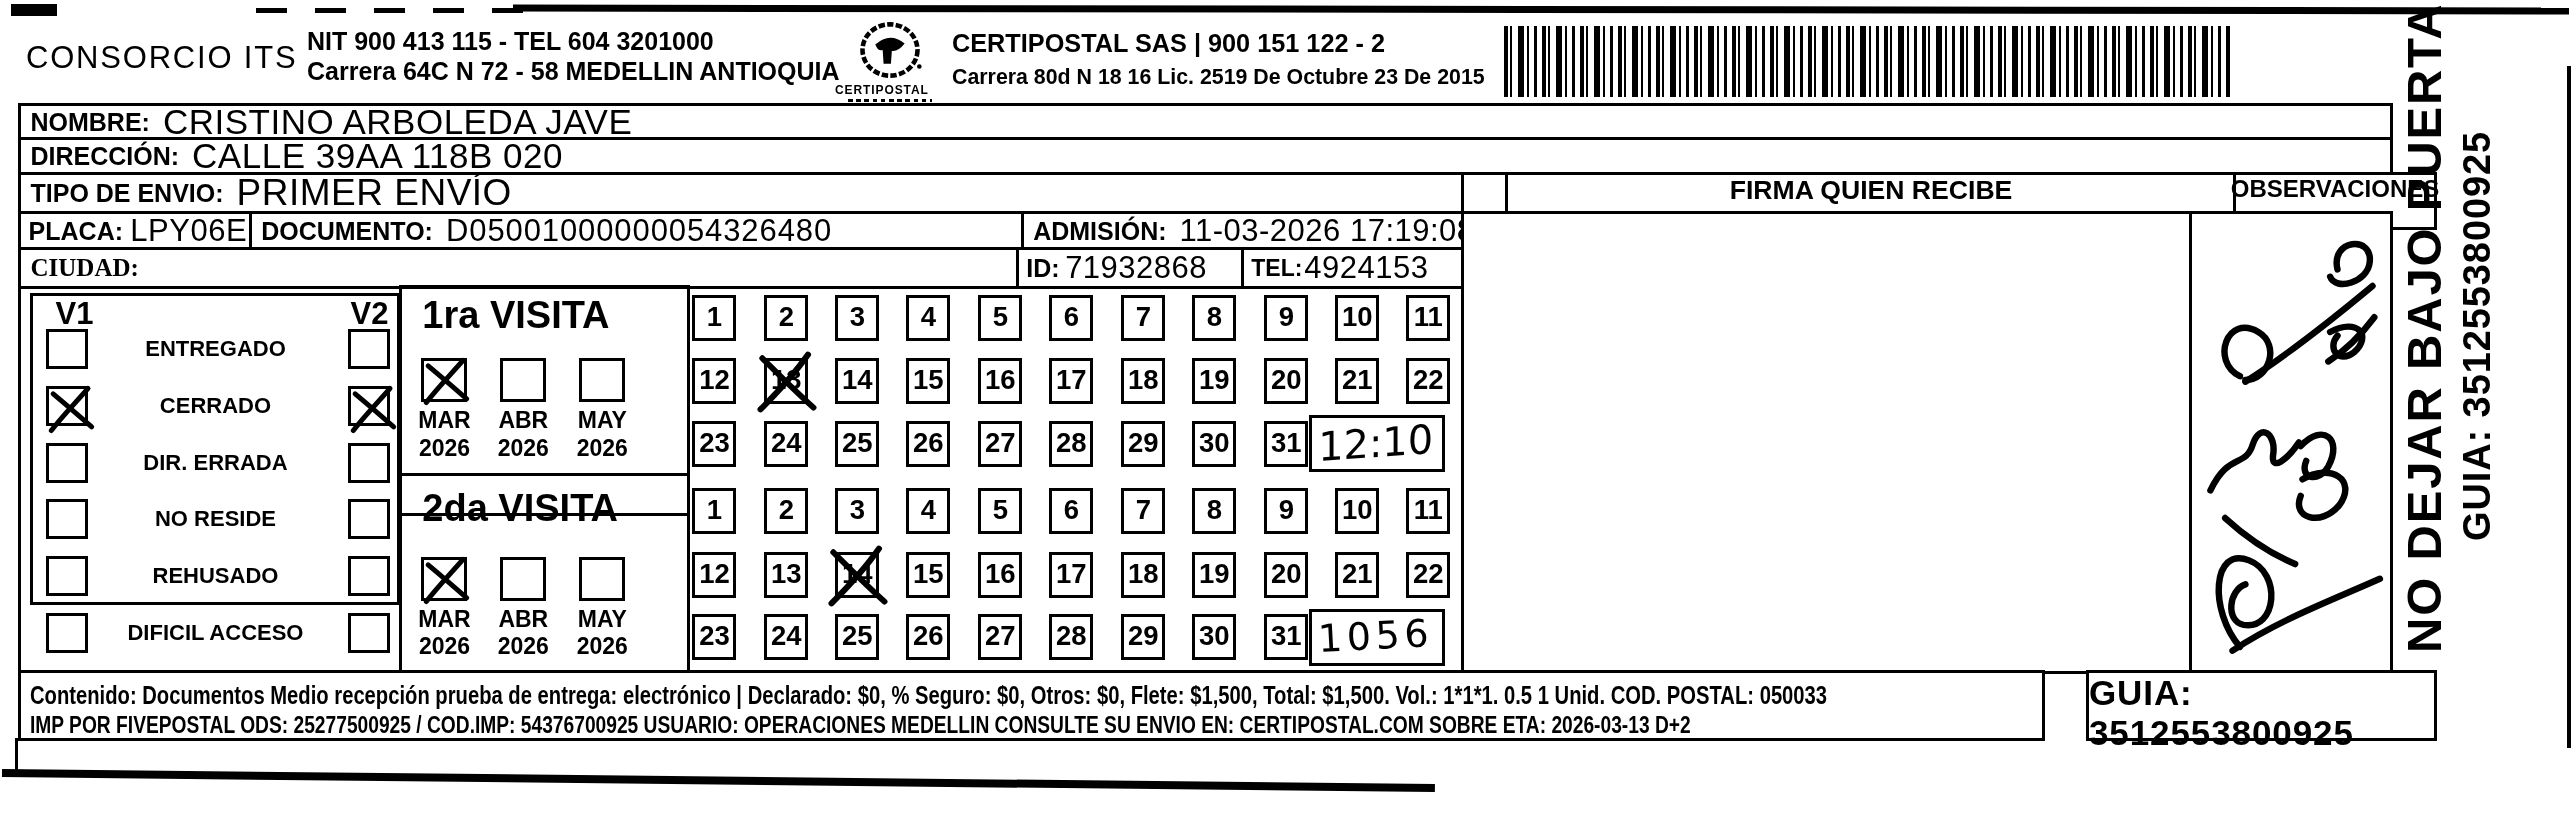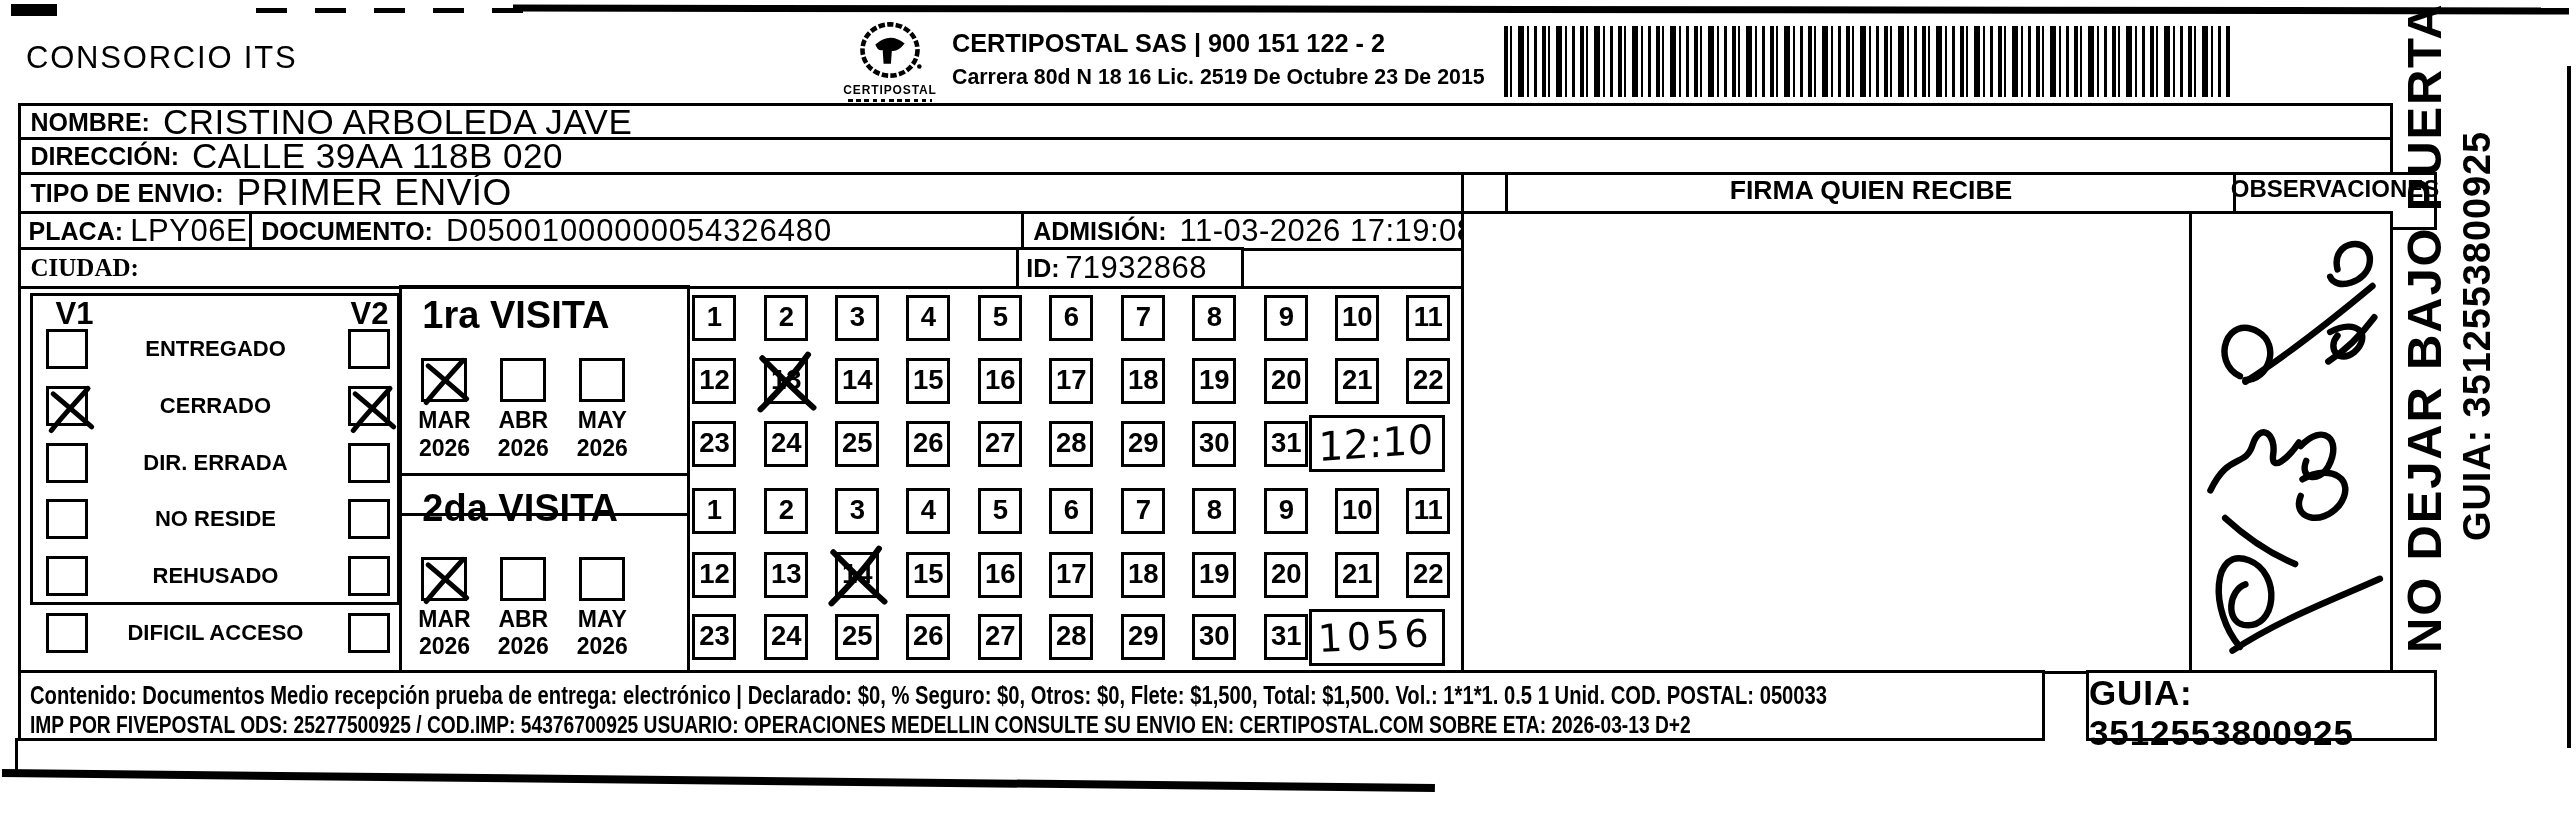--- a/index.html
+++ b/index.html
@@ -10,21 +10,21 @@
   .rowflex{display:flex;align-items:center;gap:13px;padding-left:9.2px;}
   .flabel{font-weight:bold;font-size:25px;white-space:nowrap;}
   .fvalue{font-size:35px;white-space:nowrap;letter-spacing:0.5px;}
   .fvalue.sm{font-size:31px;}
   .hdrcell{display:flex;align-items:flex-start;justify-content:center;font-weight:bold;margin-left:44px;}
   
   .company{font-size:31px;letter-spacing:1.8px;white-space:nowrap;}
   .hinfo{font-weight:bold;font-size:25px;line-height:30px;white-space:nowrap;}
   .carrier1{font-weight:bold;font-size:26.6px;white-space:nowrap;transform:scaleX(.95);transform-origin:left;}
   .carrier2{font-weight:bold;font-size:22px;white-space:nowrap;transform:scaleX(.97);transform-origin:left;}
-  .logocap{font-weight:bold;font-size:12px;letter-spacing:0.9px;text-align:center;width:110px;}
+  .logocap{font-weight:bold;font-size:12px;letter-spacing:0.9px;text-align:left;width:110px;}
   .barcode{background:repeating-linear-gradient(90deg,#000 0 3.7px,#fff 3.7px 6.4px,#000 6.4px 8.2px,#fff 8.2px 13.7px,#000 13.7px 20px,#fff 20px 23px,#000 23px 25px,#fff 25px 30px,#000 30px 33px,#fff 33px 38px);}
   
   .vhead{position:absolute;top:0;font-weight:bold;font-size:31px;}
   .status-row{position:absolute;left:0;width:100%;height:42px;}
   .cbox{position:absolute;width:42px;height:40px;border:3.7px solid #000;box-sizing:border-box;}
   .cbox.v1{left:13px;top:0;}
   .cbox.v2{left:315px;top:0;}
   .status-label{position:absolute;left:57px;right:57px;top:0;text-align:center;font-weight:bold;font-size:22px;line-height:40px;white-space:nowrap;}
   
   .vtitle{position:absolute;left:20px;font-weight:bold;font-size:38px;white-space:nowrap;}
@@ -58,20 +58,24 @@
 <div id="doc">
 
   <div class="abs ink" style="left:11px;top:3.7px;width:46px;height:12px;"></div>
   <div class="abs" style="left:256px;top:8.2px;width:275px;height:4.6px;background:repeating-linear-gradient(90deg,#000 0 31px,transparent 31px 59px);"></div>
   <div class="abs ink" style="left:513px;top:5.5px;width:2056px;height:7.3px;transform:rotate(0.08deg);"></div>
   <div class="abs ink" style="left:1.8px;top:769px;width:1433px;height:8.2px;transform:rotate(0.6deg);transform-origin:left center;"></div>
   <div class="abs ink" style="left:2567px;top:66px;width:3.7px;height:682px;"></div>
   <div class="abs ink" style="left:14.7px;top:738px;width:3.7px;height:37px;"></div>
 
   <div class="abs company" style="left:26px;top:40px;">CONSORCIO ITS</div>
+  <div class="abs hinfo" style="left:307px;top:26px;">
+    <div>NIT 900 413 115 - TEL 604 3201000</div>
+    <div>Carrera 64C N 72 - 58 MEDELLIN ANTIOQUIA</div>
+  </div>
 
   <div class="abs" style="left:835px;top:16.5px;width:110px;">
     <svg width="110" height="66" viewBox="0 0 120 72" style="display:block;">
       <ellipse cx="60" cy="36" rx="30" ry="28" fill="none" stroke="#000" stroke-width="5" stroke-dasharray="7 2.5"></ellipse>
       <path d="M44 30 q16 -14 32 -1 q-7 9 -14 8 l-1 14 h-8 l-1 -15 q-5 2 -8 -6 z" fill="#000"></path>
       <circle cx="92" cy="54" r="2.5" fill="#000"></circle>
     </svg>
     <div class="logocap">CERTIPOSTAL</div>
     <div style="margin:2.7px auto 0;width:84px;height:2.7px;background:repeating-linear-gradient(90deg,#000 0 4.6px,transparent 4.6px 8.2px);"></div>
   </div>
@@ -113,20 +117,24 @@
     <span class="flabel">ADMISIÓN:</span>
     <span class="fvalue sm">11-03-2026 17:19:08</span>
   </div>
 
   <div class="cell rowflex" style="left:18.3px;top:247px;width:1002px;height:42px;font-family:Liberation Serif, serif;">
     <span class="flabel">CIUDAD:</span>
   </div>
   <div class="cell rowflex" style="left:1016px;top:247px;width:228px;height:42px;gap:5.5px;padding-left:7.3px;">
     <span class="flabel">ID:</span>
     <span class="fvalue sm">71932868</span>
+  </div>
+  <div class="cell rowflex" style="left:1241px;top:247px;width:223px;height:42px;gap:1.8px;padding-left:7.3px;">
+    <span class="flabel" style="font-size:23px;">TEL:</span>
+    <span class="fvalue sm">4924153</span>
   </div>
 
   <div class="cell" style="left:18.3px;top:286px;width:1446px;height:388px;">
 
     <div style="position:absolute;left:9.2px;top:3.7px;width:370px;height:312px;border:3.7px solid #000;box-sizing:border-box;">
       <div class="vhead" style="left:22px;">V1</div>
       <div class="vhead" style="left:317px;">V2</div>
       <div style="position:absolute;inset:0;">
           <div class="status-row" style="top: 33px;">
             <div class="cbox v1"></div>

